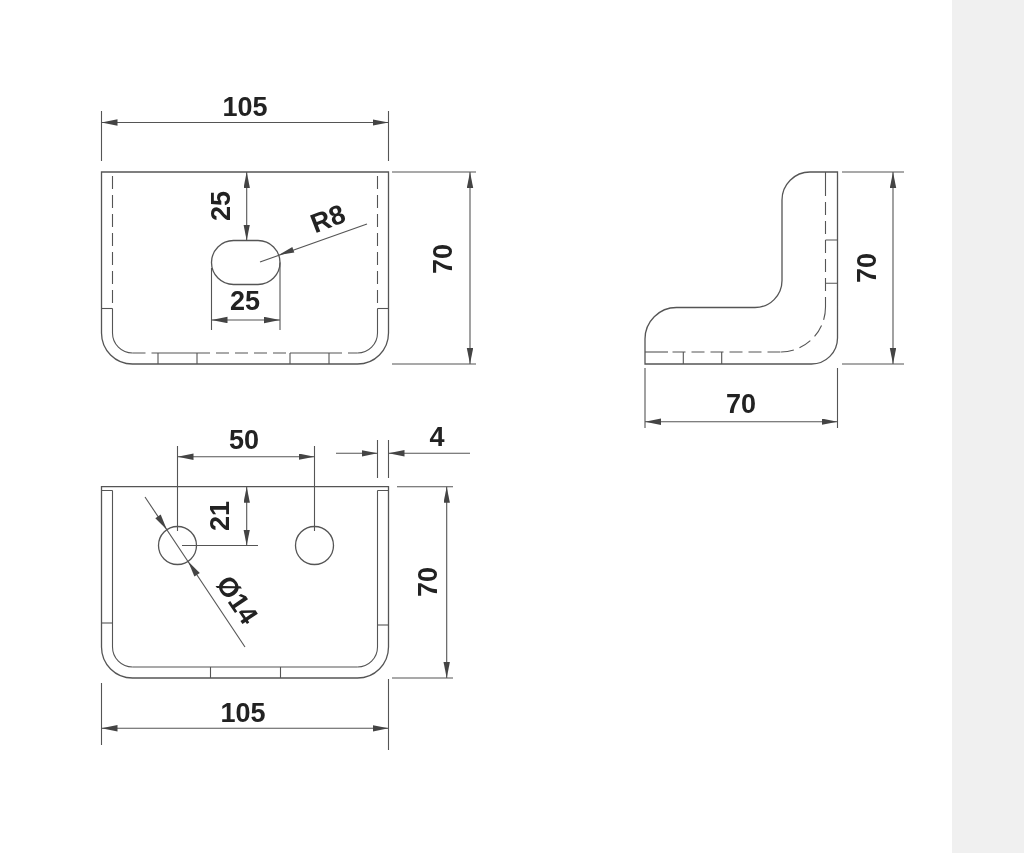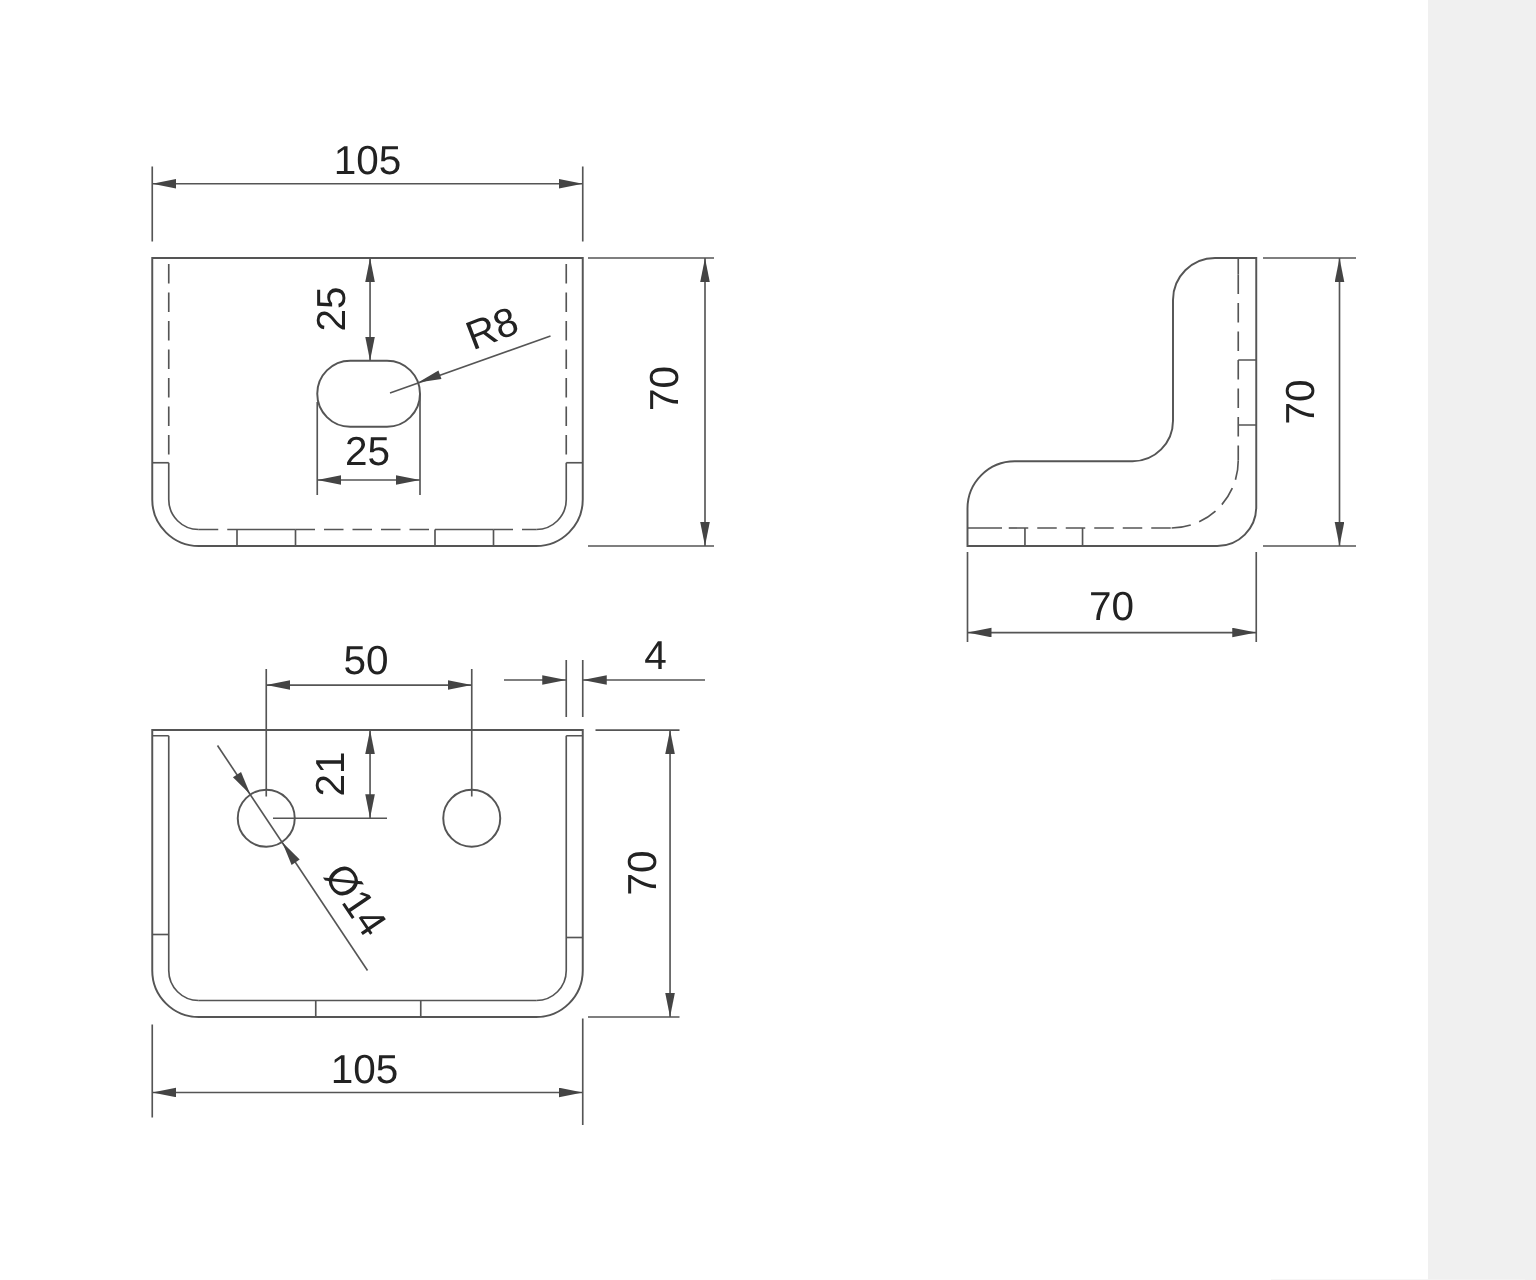--- a/index.html
+++ b/index.html
@@ -1,18 +1,18 @@
 <!DOCTYPE html>
 <html><head>
 <meta charset="utf-8">
 <style>
   html,body{margin:0;padding:0;background:#f0f0f0;}
   .sheet{
     position:relative;width:952px;height:853px;background:#ffffff;
-    font-family:"Liberation Sans",sans-serif;overflow:hidden;
+    font-family:"Liberation Sans",sans-serif;overflow:hidden;font-weight:bold;
   }
   svg text{
     font-family:"Liberation Sans",sans-serif;
     font-size:27px;fill:#222222;
   }
   .thin{stroke:#555555;stroke-width:1.1;fill:none;}
   .outline{stroke:#555555;stroke-width:1.3;fill:none;}
   .hidden-line{stroke:#555555;stroke-width:1.1;fill:none;stroke-dasharray:13 6;}
   .arrow{fill:#444444;stroke:none;}
 </style>

